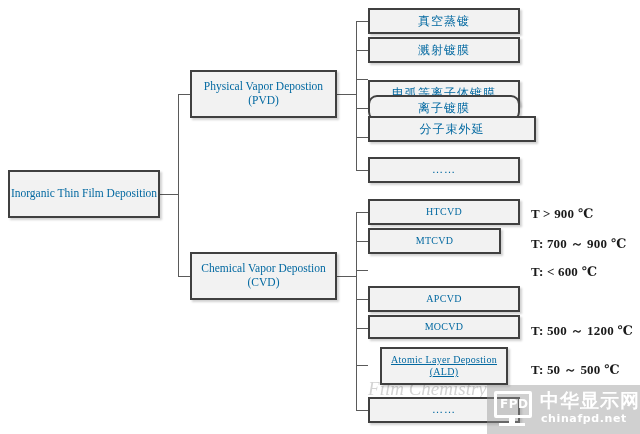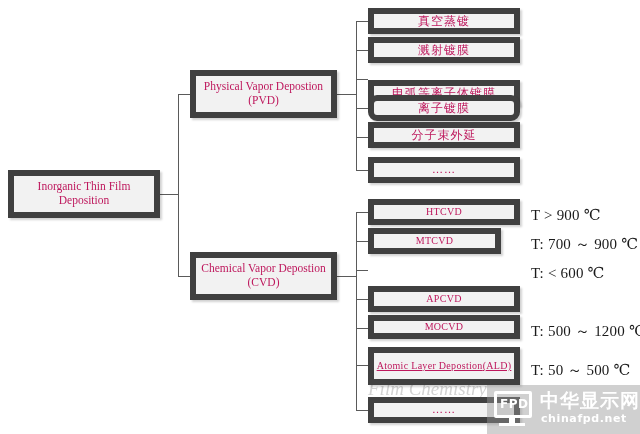--- a/index.html
+++ b/index.html
@@ -14,27 +14,27 @@
     background: #ffffff;
     overflow: hidden;
     font-family: "Liberation Serif", "DejaVu Serif", serif;
   }
 
   
   .node {
     position: absolute;
     box-sizing: border-box;
     background: #f2f2f2;
-    border: 6px solid #404040;
+    border: 2px solid #404040;
     box-shadow: 2px 2px 2px rgba(0,0,0,0.18);
     display: flex;
     align-items: center;
     justify-content: center;
     text-align: center;
-    color: #be185d;
+    color: #0369a1;
     line-height: 1.18;
   }
   .node-en {
     font-family: "Liberation Serif", "DejaVu Serif", serif;
     font-size: 11.5px;
   }
   .node-cn {
     font-family: "DejaVu Sans", "Liberation Sans", sans-serif;
     font-size: 12px;
     letter-spacing: 1px;
@@ -54,22 +54,22 @@
     position: absolute;
     background: #5a5a5a;
   }
   .line-h { height: 1px; }
   .line-v { width: 1px; }
 
   
   .temp {
     position: absolute;
     font-family: "Liberation Serif", "DejaVu Serif", serif;
-    font-size: 15px;
-    font-weight: normal;
+    font-size: 13px;
+    font-weight: bold;
     color: #1a1a1a;
     white-space: nowrap;
     letter-spacing: 0.2px;
   }
 
   
   .wm-faint {
     position: absolute;
     font-family: "Liberation Serif", "DejaVu Serif", serif;
     font-size: 19px;
@@ -203,40 +203,40 @@
   </div>
   <div class="node node-cn" style="left:368px; top:37px; width:152px; height:26px;">
     <span>溅射镀膜</span>
   </div>
   <div class="node node-cn" style="left:368px; top:80px; width:152px; height:26px;">
     <span>电弧等离子体镀膜</span>
   </div>
   <div class="node node-cn" style="left:368px; top:95px; width:152px; height:26px;border-radius:9px;">
     <span>离子镀膜</span>
   </div>
-  <div class="node node-cn" style="left:368px; top:122px; width:152px; height:26px;">
+  <div class="node node-cn" style="left:368px; top:116px; width:168px; height:26px;">
     <span>分子束外延</span>
   </div>
   <div class="node node-dots" style="left:368px; top:157px; width:152px; height:26px;">
     <span>……</span>
   </div>
 
   <div class="node node-en node-leaf-en" style="left:368px; top:199px; width:152px; height:26px;">
     <span>HTCVD</span>
   </div>
   <div class="node node-en node-leaf-en" style="left:368px; top:228px; width:133px; height:26px;">
     <span>MTCVD</span>
   </div>
   <div class="node node-en node-leaf-en" style="left:368px; top:286px; width:152px; height:26px;">
     <span>APCVD</span>
   </div>
   <div class="node node-en node-leaf-en" style="left:368px; top:315px; width:152px; height:24px;">
     <span>MOCVD</span>
   </div>
-  <div class="node node-en node-leaf-en" style="left:368px; top:347px; width:152px; height:38px; flex-direction:row;">
+  <div class="node node-en node-leaf-en" style="left:380px; top:347px; width:128px; height:38px; flex-direction:column;">
     <span class="ald-text">Atomic Layer Depostion</span>
     <span class="ald-text">(ALD)</span>
   </div>
   <div class="node node-dots" style="left:368px; top:397px; width:152px; height:26px;">
     <span>……</span>
   </div>
 
   <div class="temp" style="left:531px; top:206px;">T &gt; 900 ℃</div>
   <div class="temp" style="left:531px; top:235px;">T: 700 ～ 900 ℃</div>
   <div class="temp" style="left:531px; top:264px;">T: &lt; 600 ℃</div>

